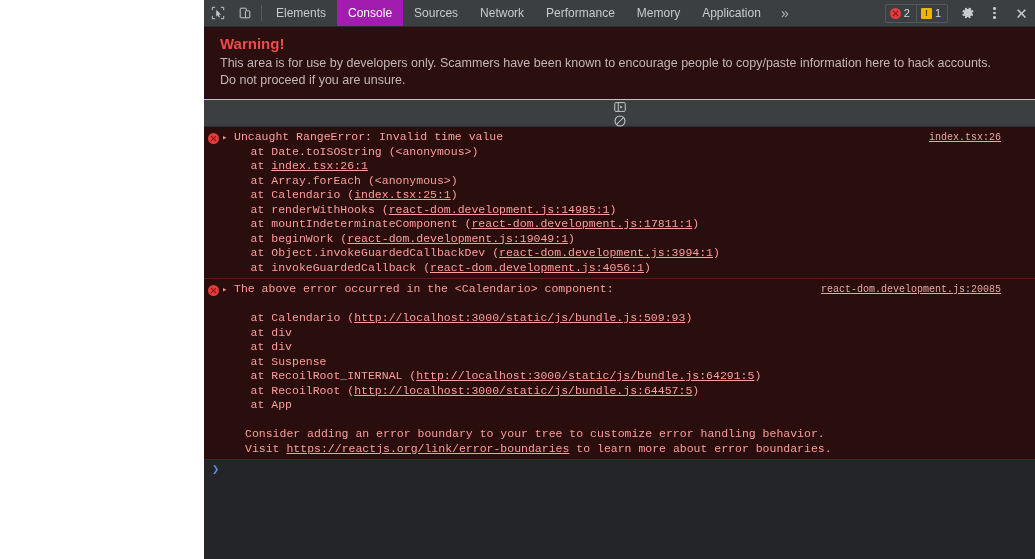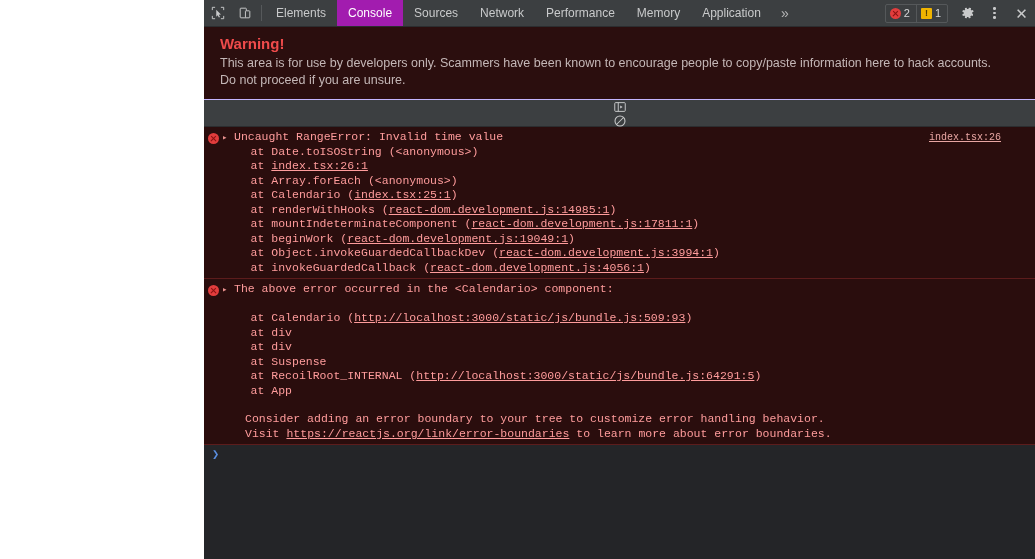--- a/index.html
+++ b/index.html
@@ -479,28 +479,30 @@
           </div>
       </div>
 
       <div class="msg-error">
         <div class="msg-head">
           <div class="msg-icon">
             <span class="err-dot"></span>
           </div>
           <div class="disc">▸</div>
           <div class="msg-text">The above error occurred in the &lt;Calendario&gt; component:</div>
+          <div class="src-link">react-dom.development.js:20085</div>
         </div>
         <div class="stack">
             <div class="line">&nbsp;</div>
             <div class="line">    at Calendario (<a>http://localhost:3000/static/js/bundle.js:509:93</a>)</div>
             <div class="line">    at div</div>
             <div class="line">    at div</div>
             <div class="line">    at Suspense</div>
             <div class="line">    at RecoilRoot_INTERNAL (<a>http://localhost:3000/static/js/bundle.js:64291:5</a>)</div>
+            <div class="line">    at RecoilRoot (<a>http://localhost:3000/static/js/bundle.js:64457:5</a>)</div>
             <div class="line">    at App</div>
           </div>
         <div class="spacer-line"></div>
         <div class="note"><div class="line">Consider adding an error boundary to your tree to customize error handling behavior.</div><div class="line">Visit <a>https://reactjs.org/link/error-boundaries</a> to learn more about error boundaries.</div></div>
       </div>
 
       <div class="prompt">
         <span class="prompt-arrow">❯</span>
         <input class="prompt-input" type="text" value="" style="">
       </div>

